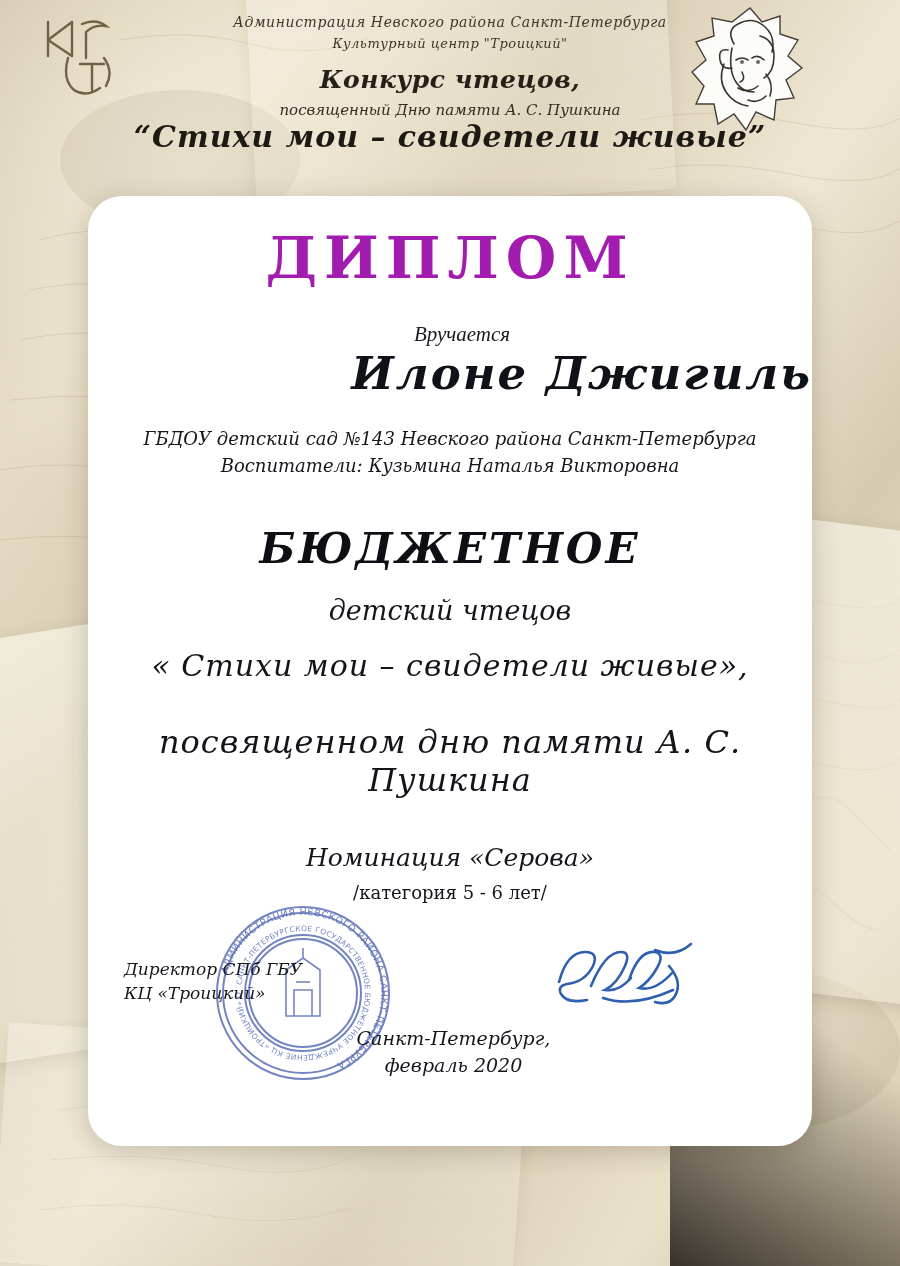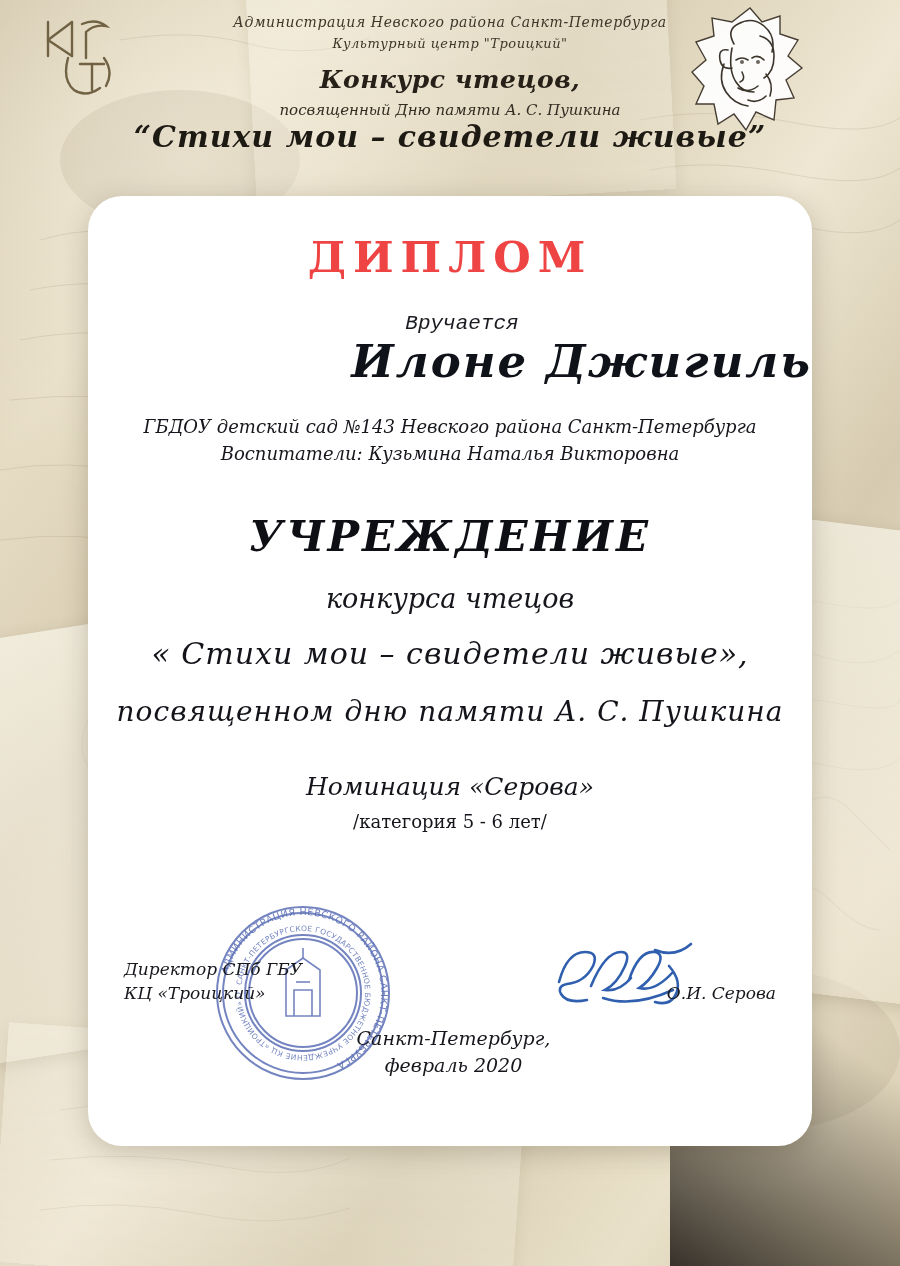--- a/index.html
+++ b/index.html
@@ -138,27 +138,27 @@
     background: #ffffff;
     border-radius: 34px;
     box-shadow: 0 6px 26px rgba(70,60,40,0.25);
     text-align: center;
     color: #15161c;
   }
 
   .diploma-word {
     font-family: "DejaVu Serif", serif;
     font-weight: bold;
-    font-size: 43px;
+    font-size: 58px;
     letter-spacing: 7px;
-    margin-top: 36px;
-    color: #ef4444;
+    margin-top: 28px;
+    color: #a21caf;
   }
   .awarded-to {
-    font-family: Liberation Mono, monospace;
+    font-family: Liberation Serif, serif;
     font-style: italic;
     font-size: 21px;
     margin-top: 30px;
     color: #1b1c22;
     padding-left: 24px;
   }
   .recipient {
     font-family: "DejaVu Serif", serif;
     font-style: italic;
     font-weight: bold;
@@ -201,22 +201,22 @@
     font-family: "DejaVu Serif", serif;
     font-style: italic;
     font-size: 30px;
     margin-top: 22px;
     color: #13141a;
     letter-spacing: 1px;
   }
   .dedicated {
     font-family: "DejaVu Serif", serif;
     font-style: italic;
-    font-size: 28px;
-    margin-top: 24px;
+    font-size: 32px;
+    margin-top: 40px;
     color: #13141a;
     letter-spacing: 1px;
   }
   .nomination {
     font-family: "DejaVu Serif", serif;
     font-style: italic;
     font-size: 25px;
     margin-top: 44px;
     color: #14151b;
   }
@@ -377,22 +377,22 @@
     <div class="contest-sub">посвященный Дню памяти А. С. Пушкина</div>
     <div class="contest-quote">“Стихи мои – свидетели живые”</div>
   </div>
 
   <div class="card">
     <div class="diploma-word">ДИПЛОМ</div>
     <div class="awarded-to">Вручается</div>
     <div class="recipient">Илоне Джигиль</div>
     <div class="school-line">ГБДОУ детский сад №143 Невского района Санкт-Петербурга</div>
     <div class="teachers-line">Воспитатели: Кузьмина Наталья Викторовна</div>
-    <div class="laureate-word">УЧРЕЖДЕНИЕ</div>
-    <div class="contest-of">конкурса чтецов</div>
+    <div class="laureate-word">БЮДЖЕТНОЕ</div>
+    <div class="contest-of">детский чтецов</div>
     <div class="contest-name">« Стихи мои – свидетели живые»,</div>
     <div class="dedicated">посвященном дню памяти А. С. Пушкина</div>
     <div class="nomination">Номинация «Серова»</div>
     <div class="category">/категория 5 - 6 лет/</div>
 
     <div class="stamp">
       <svg viewBox="0 0 190 190" xmlns="http://www.w3.org/2000/svg">
         <defs>
           <path id="outerArc" d="M95,95 m-78,0 a78,78 0 1,1 156,0 a78,78 0 1,1 -156,0"></path>
           <path id="innerArc" d="M95,95 m-62,0 a62,62 0 1,1 124,0 a62,62 0 1,1 -124,0"></path>
@@ -429,21 +429,20 @@
           <path d="M60 72 q30 10 70 -8"></path>
         </g>
       </svg>
     </div>
 
     <div class="sign-row">
       <div class="director">
         <div>Директор СПб ГБУ</div>
         <div>КЦ «Троицкий»</div>
       </div>
-      <div class="signer-name">О.И. Серова</div>
     </div>
 
     <div class="place">
       <div>Санкт-Петербург,</div>
       <div>февраль 2020</div>
     </div>
   </div>
 </div>
 
 </body></html>

